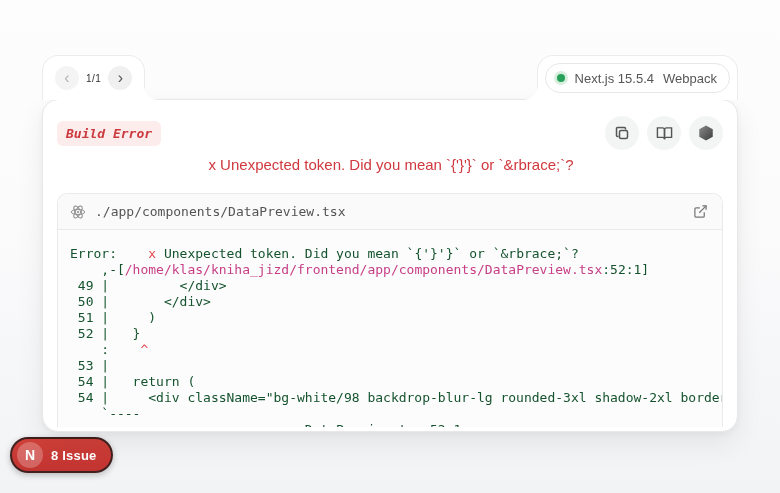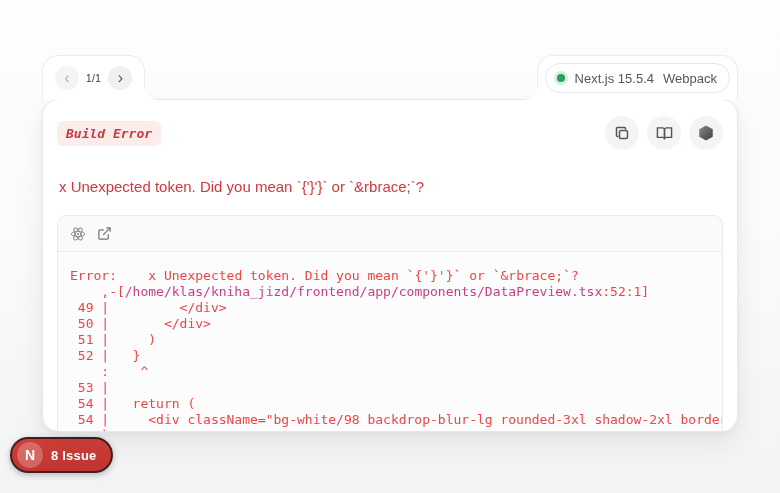--- a/index.html
+++ b/index.html
@@ -56,39 +56,39 @@
   .badge-row { display:flex; align-items:center; justify-content:space-between; height:34px; }
   .err-badge {
     font-family:"DejaVu Sans Mono", monospace; font-size:13px; font-weight:bold;
     color:#cb3a3f; background:#fdecec; padding:5px 9px; border-radius:6px;font-style:italic;
   }
   .toolbar { display:flex; gap:8px; }
   .iconbtn {
     width:34px; height:34px; border-radius:50%; background:#f3f4f4; border:none;
     display:flex; align-items:center; justify-content:center; cursor:pointer; color:#555;
   }
-  .err-msg { margin-top:26px; font-size:15px; line-height:22px; font-weight:500; color:#d0383e; padding-left:2px; }
+  .err-msg { margin-top:4px; font-size:15px; line-height:22px; font-weight:500; color:#d0383e; padding-left:2px;text-align:center; }
 
   
   .frame {
     margin:17px 14px 0; border:1px solid #eaeaea; border-bottom:none;
     border-radius:10px 10px 0 0; height:234px; overflow:hidden; background:#fafafa;
   }
   .frame-head {
     height:36px; display:flex; align-items:center; gap:9px; padding:0 12px;
     border-bottom:1px solid #eaeaea; background:#fafafa;
   }
   .frame-path { flex:1; font-family:"DejaVu Sans Mono", monospace; font-size:13px; color:#545454; }
   .extbtn { background:none; border:none; color:#777; cursor:pointer; display:flex; padding:2px; }
   .code-body {
     height:198px; padding:16px 12px 0; overflow:hidden; background:#fcfcfc;
     font-family:"DejaVu Sans Mono", monospace; font-size:13px; line-height:16px; color:#404040;
   }
   .code-line { white-space:pre; height:16px; }
-  .c-default { color:#ef4444; }
+  .c-default { color:#14532d; }
   .c-red { color:#e5484d; }
   .c-magenta { color:#c73e86;margin-top:33px; }
 
   
   .issues {
     position:absolute; left:10px; bottom:20px; height:36px; padding:0 14px 0 5px;
     display:flex; align-items:center; gap:8px; border-radius:18px;
     background:linear-gradient(180deg,#d04039,#c23431);
     border:2px solid rgba(25,25,25,.78); cursor:pointer;
     box-shadow:0 2px 6px rgba(0,0,0,.25);
@@ -171,20 +171,21 @@
     <div class="frame">
       <div class="frame-head">
         <span>
           <svg width="16" height="16" viewBox="0 0 24 24" fill="none" stroke="#8a8a8a" stroke-width="1.4">
             <ellipse cx="12" cy="12" rx="10" ry="4"></ellipse>
             <ellipse cx="12" cy="12" rx="10" ry="4" transform="rotate(60 12 12)"></ellipse>
             <ellipse cx="12" cy="12" rx="10" ry="4" transform="rotate(120 12 12)"></ellipse>
             <circle cx="12" cy="12" r="1.6" fill="#8a8a8a" stroke="none"></circle>
           </svg>
         </span>
+        <span class="frame-path">./app/components/DataPreview.tsx</span>
         <button class="extbtn">
           <span>
             <svg width="15" height="15" viewBox="0 0 24 24" fill="none" stroke="#777" stroke-width="2">
               <path d="M18 13v6a2 2 0 0 1-2 2H5a2 2 0 0 1-2-2V8a2 2 0 0 1 2-2h6"></path>
               <polyline points="15 3 21 3 21 9"></polyline>
               <line x1="10" y1="14" x2="21" y2="3"></line>
             </svg>
           </span>
         </button>
       </div>

